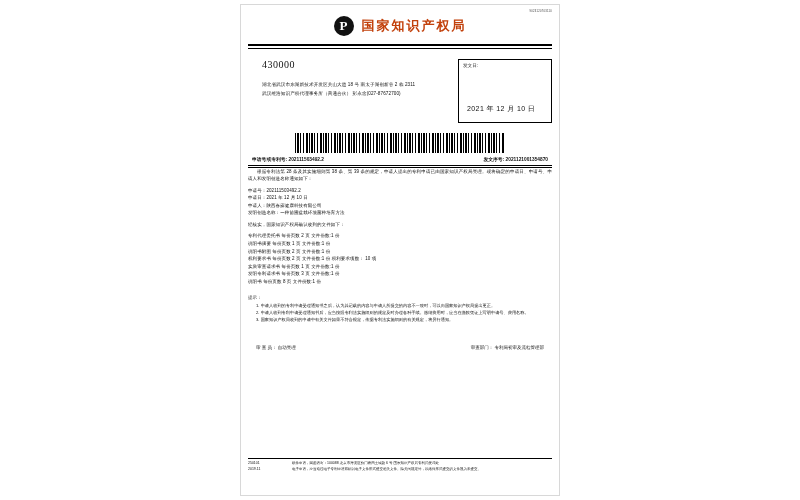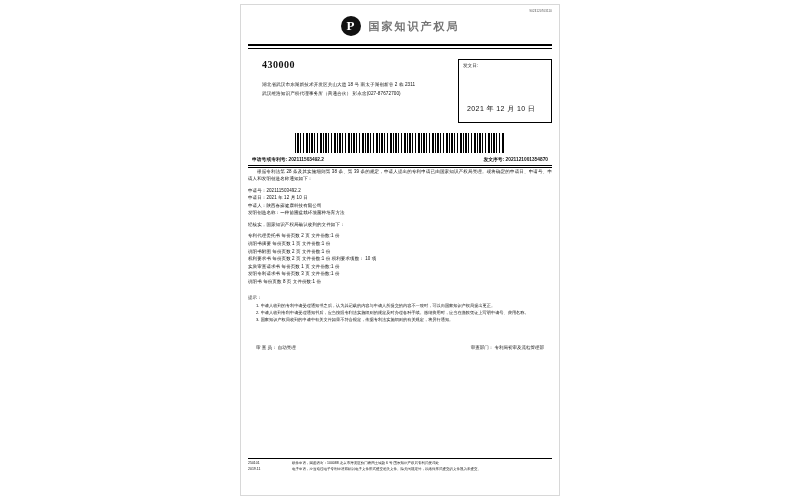--- a/index.html
+++ b/index.html
@@ -63,24 +63,24 @@
     display: flex;
     align-items: center;
     justify-content: center;
     font-family: "Liberation Serif", serif;
     font-size: 13px;
     font-weight: bold;
     flex: 0 0 auto;
   }
   .org-title {
     font-family: "Liberation Serif", serif;
-    font-size: 11px;
+    font-size: 13px;
     font-weight: bold;
     letter-spacing: 2px;
-    color: #737373;
+    color: #c2410c;
   }
   .rule-thick {
     border-top: 2px solid #000;
     margin: 2px 0 0 0;
   }
   .rule-thin {
     border-top: .8px solid #000;
     margin-top: 1.5px;
   }
   
@@ -89,21 +89,21 @@
     margin-top: 10px;
     gap: 8px;
   }
   .addr-left {
     flex: 1 1 auto;
     padding-left: 14px;
   }
   .zip {
     font-family: "Liberation Serif", serif;
     font-size: 10px;
-    font-weight: bold;
+    font-weight: normal;
     letter-spacing: .5px;
     margin-bottom: 10px;
   }
   .addr-line {
     font-size: 4.6px;
     line-height: 9px;
     letter-spacing: .1px;
     color: #111;
     white-space: nowrap;
   }

